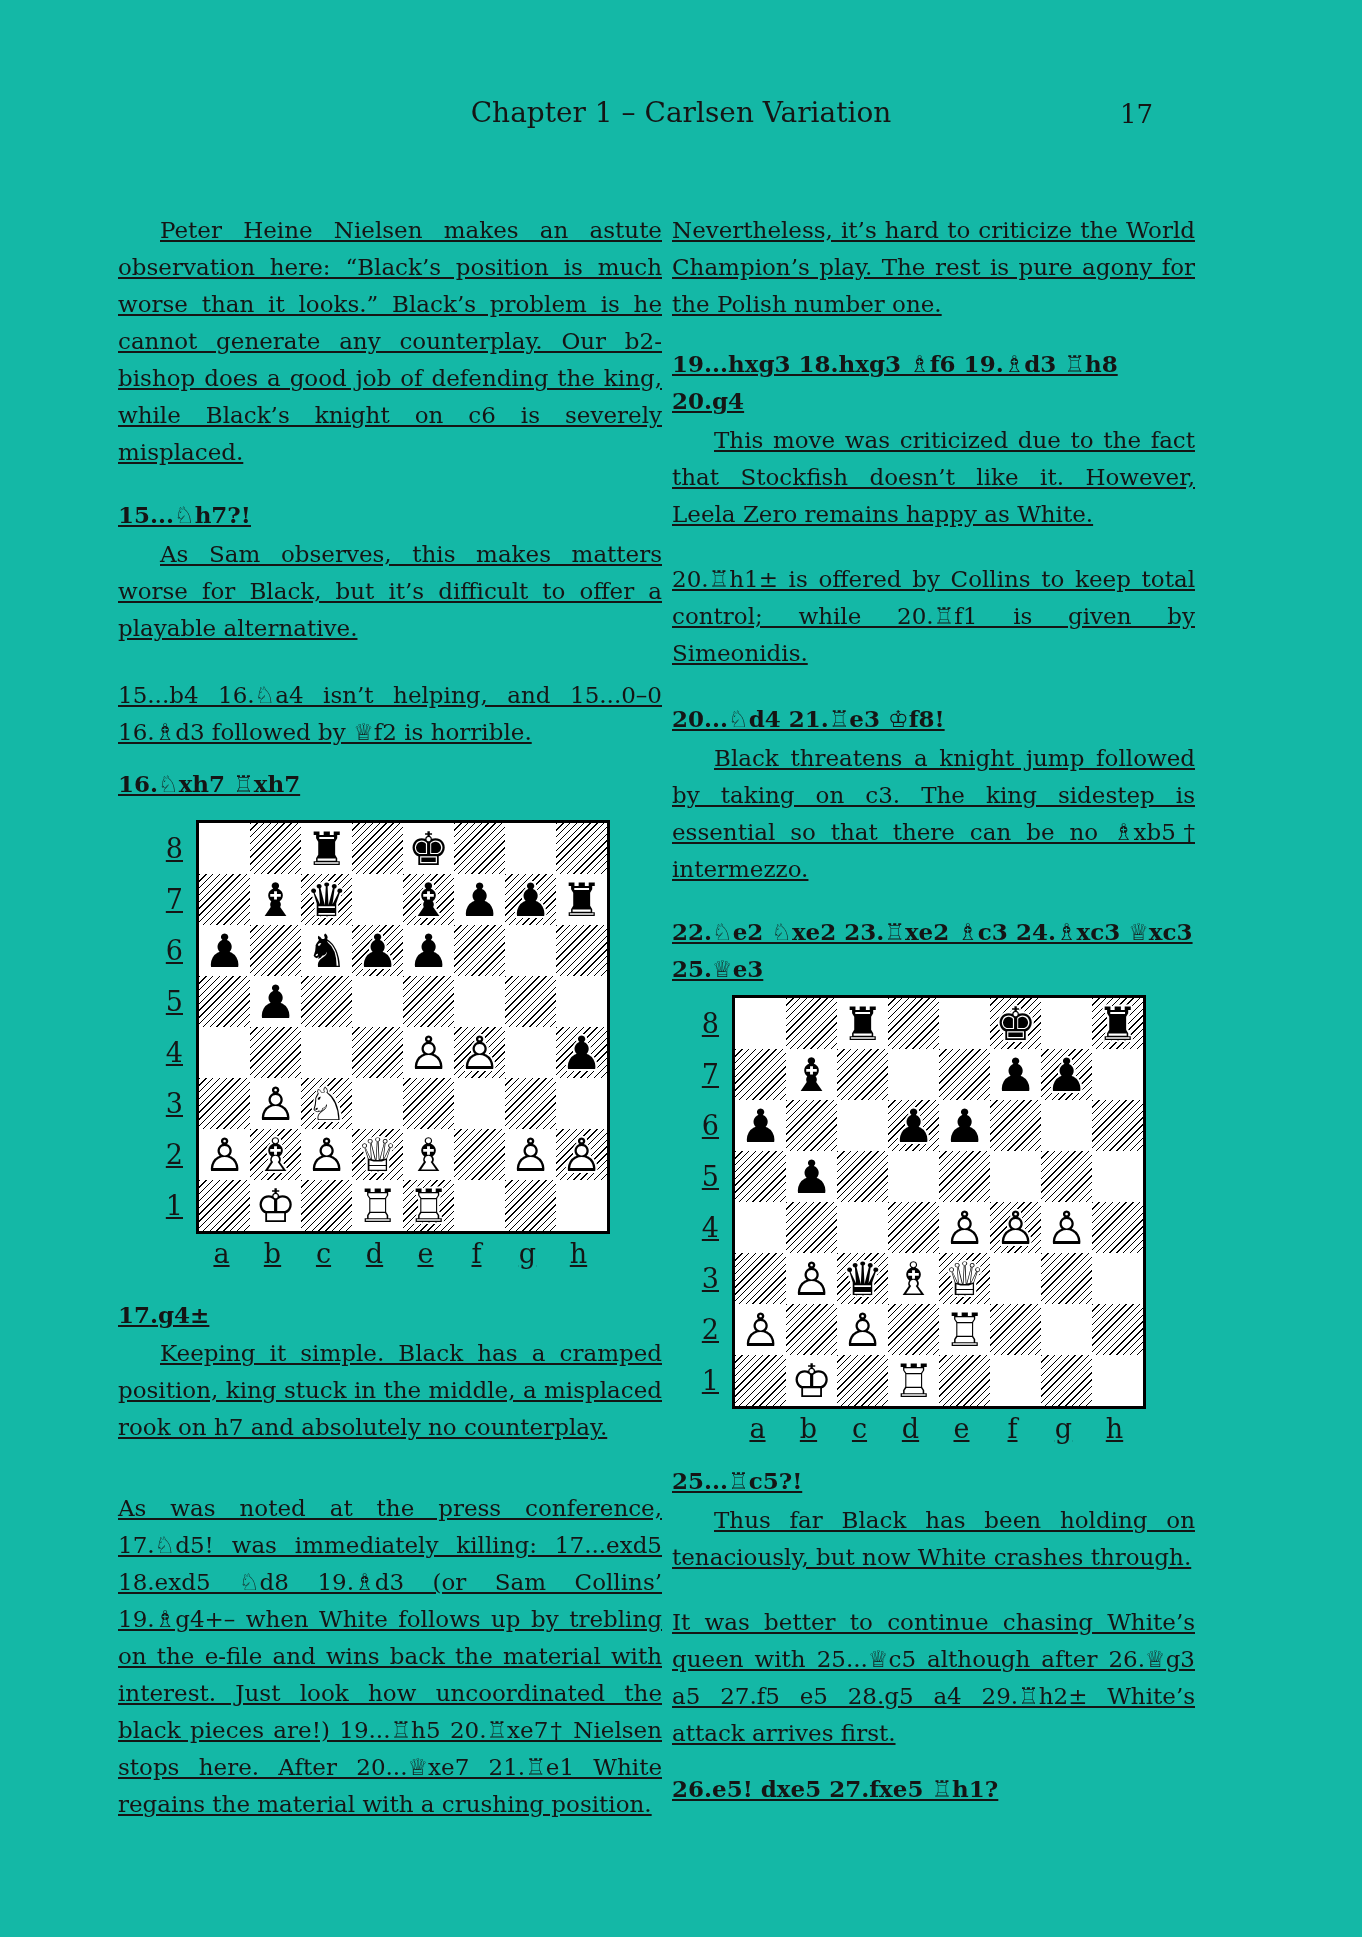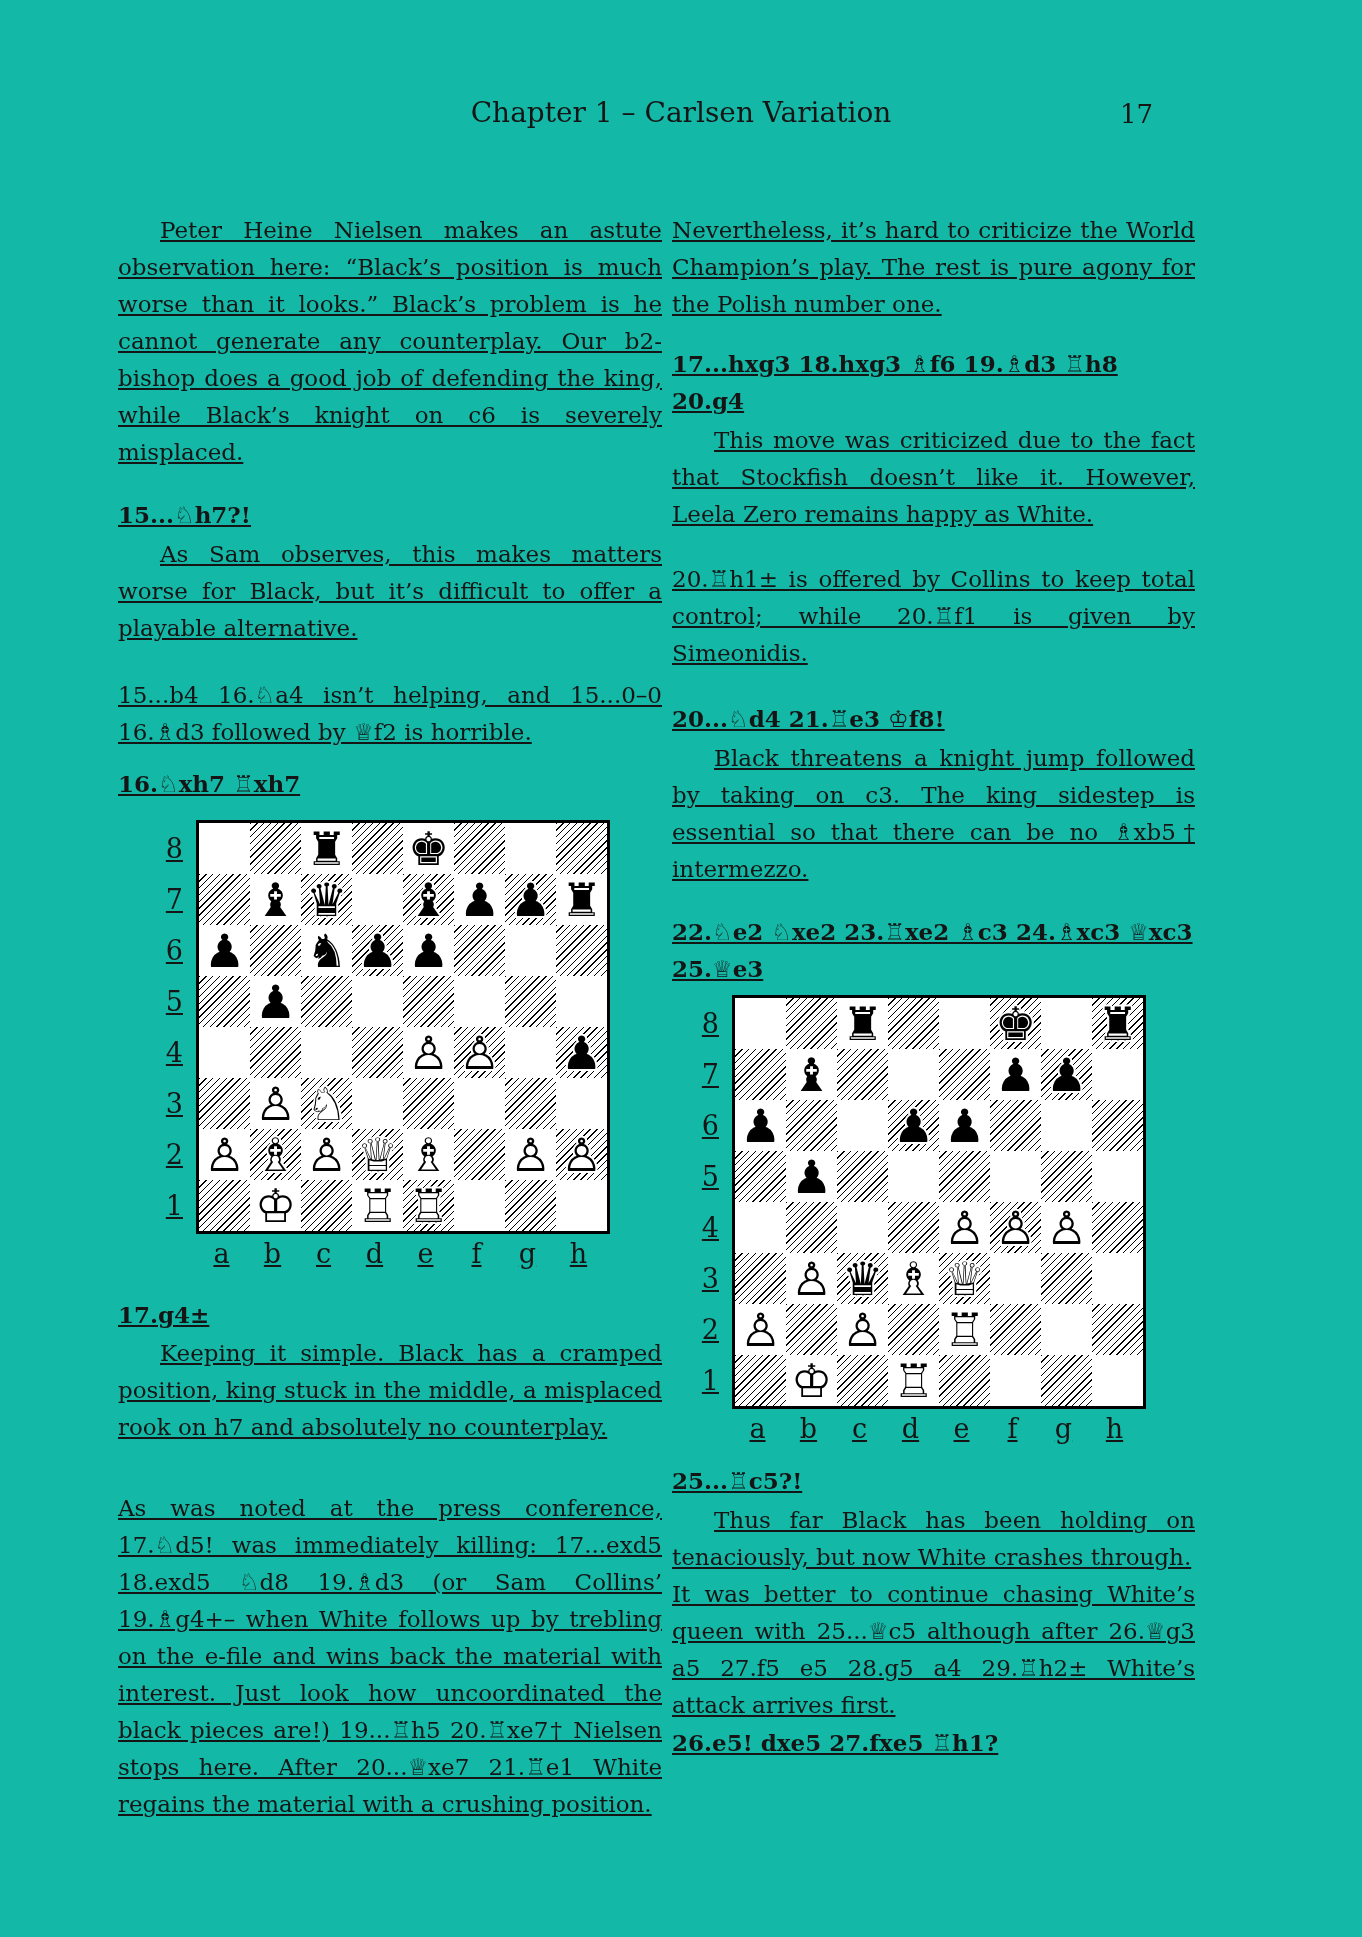--- a/index.html
+++ b/index.html
@@ -222,21 +222,21 @@
           <div class="file-lab">h</div>
         </div>
       </div>
     <p class="h" style="margin-top:27px">17.g4±</p>
     <p class="p pi" style="margin-top:2px">Keeping it simple. Black has a cramped position, king stuck in the middle, a misplaced rook on h7 and absolutely no counterplay.</p>
     <p class="p" style="margin-top:44px">As was noted at the press conference, 17.♘d5! was immediately killing: 17...exd5 18.exd5 ♘d8 19.♗d3 (or Sam Collins’ 19.♗g4+– when White follows up by trebling on the e-file and wins back the material with interest. Just look how uncoordinated the black pieces are!) 19...♖h5 20.♖xe7† Nielsen stops here. After 20...♕xe7 21.♖e1 White regains the material with a crushing position.</p>
   </div>
 
   <div class="col col-r">
     <p class="p">Nevertheless, it’s hard to criticize the World Champion’s play. The rest is pure agony for the Polish number one.</p>
-    <p class="h" style="margin-top:22px">17...hxg3 18.hxg3 ♗f6 19.♗d3 ♖h8 20.g4</p>
+    <p class="h" style="margin-top:22px">19...hxg3 18.hxg3 ♗f6 19.♗d3 ♖h8 20.g4</p>
     <p class="p pi" style="margin-top:3px">This move was criticized due to the fact that Stockfish doesn’t like it. However, Leela Zero remains happy as White.</p>
     <p class="p" style="margin-top:28px">20.♖h1± is offered by Collins to keep total control; while 20.♖f1 is given by Simeonidis.</p>
     <p class="h" style="margin-top:28px">20...♘d4 21.♖e3 ♔f8!</p>
     <p class="p pi" style="margin-top:3px">Black threatens a knight jump followed by taking on c3. The king sidestep is essential so that there can be no ♗xb5† intermezzo.</p>
     <p class="h" style="margin-top:25px">22.♘e2 ♘xe2 23.♖xe2 ♗c3 24.♗xc3 ♕xc3 25.♕e3</p>
     <div class="diagram" style="margin-top:8px;margin-left:16px">
         <div class="drow">
           <div class="ranks">
             <div class="rank-lab">8</div>
             <div class="rank-lab">7</div>
@@ -386,17 +386,17 @@
           <div class="file-lab">c</div>
           <div class="file-lab">d</div>
           <div class="file-lab">e</div>
           <div class="file-lab">f</div>
           <div class="file-lab">g</div>
           <div class="file-lab">h</div>
         </div>
       </div>
     <p class="h" style="margin-top:18px">25...♖c5?!</p>
     <p class="p pi" style="margin-top:3px">Thus far Black has been holding on tenaciously, but now White crashes through.</p>
-    <p class="p" style="">It was better to continue chasing White’s queen with 25...♕c5 although after 26.♕g3 a5 27.f5 e5 28.g5 a4 29.♖h2± White’s attack arrives first.</p>
-    <p class="h" style="">26.e5! dxe5 27.fxe5 ♖h1?</p>
+    <p class="p" style="margin-top:28px">It was better to continue chasing White’s queen with 25...♕c5 although after 26.♕g3 a5 27.f5 e5 28.g5 a4 29.♖h2± White’s attack arrives first.</p>
+    <p class="h" style="margin-top:18px">26.e5! dxe5 27.fxe5 ♖h1?</p>
   </div>
 
 </div>
 
 </body></html>

